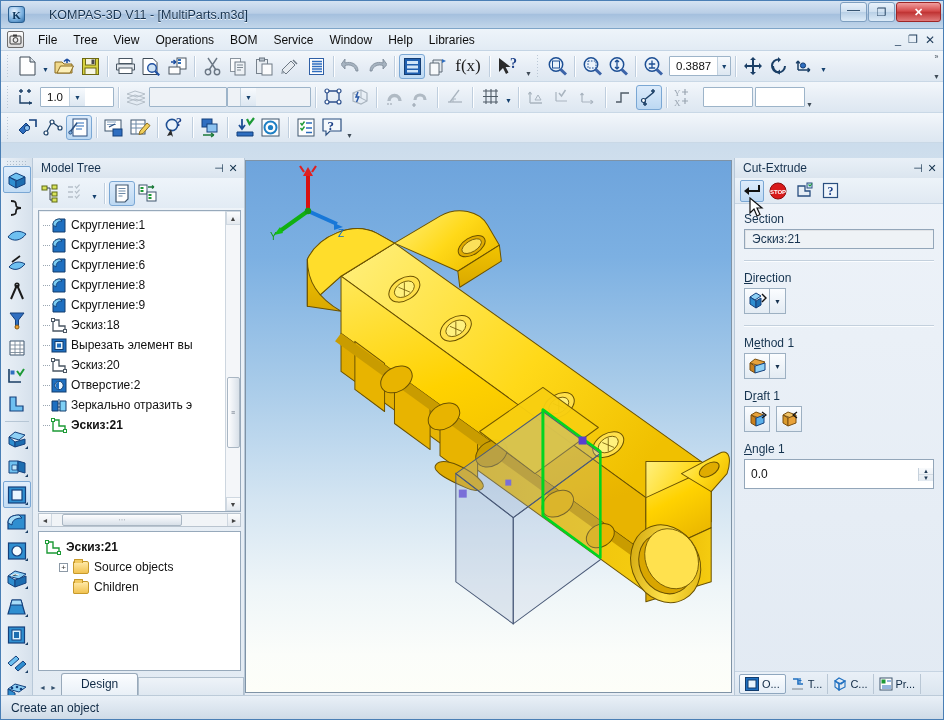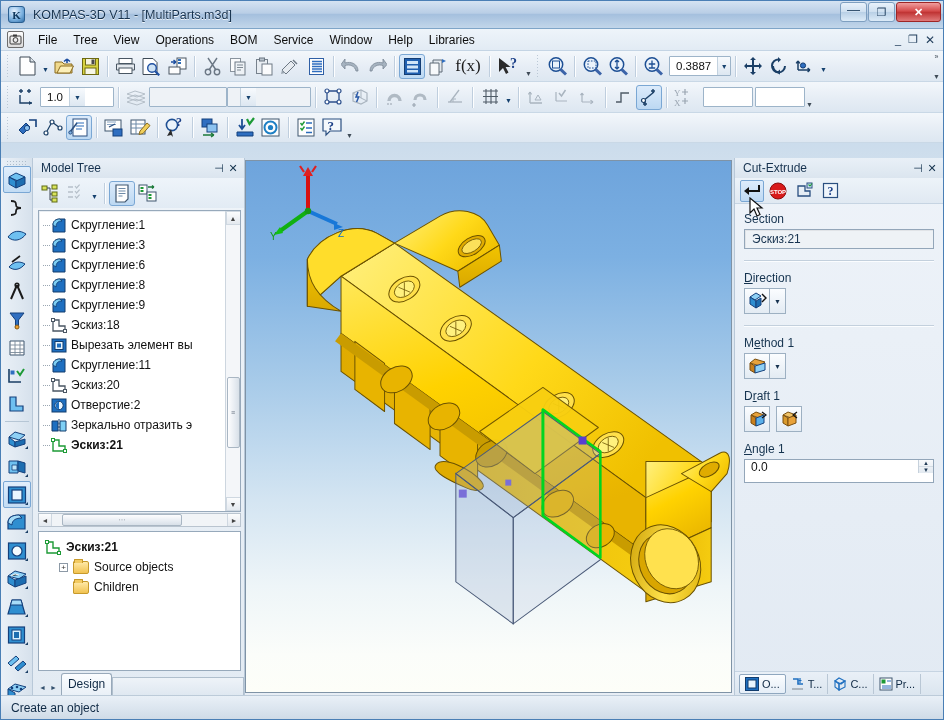--- a/index.html
+++ b/index.html
@@ -31,21 +31,21 @@
   .app-logo{
     width:17px;height:17px;border-radius:3px;
     background:radial-gradient(circle at 35% 30%, #eaf4ff 0%, #7fb4e2 55%, #2f6ea8 100%);
     border:1px solid #2b5f91;
     display:flex;align-items:center;justify-content:center;
     color:#123b60;font-size:11px;font-weight:bold;
     font-family:"Liberation Serif", serif;
     flex:none;
   }
   #title-text{
-    margin-left:8px;
+    margin-left:24px;
     font-size:12.5px;
     color:#16324f;
     text-shadow:0 1px 0 rgba(255,255,255,.85);
     white-space:nowrap;
   }
   .wincontrols{ position:absolute; right:2px; top:1px; display:flex; gap:1px; }
   .wbtn{
     width:27px;height:20px;
     border:1px solid #7e9fc0;
     border-radius:3px;
@@ -288,21 +288,21 @@
     content:"";position:absolute;left:0;top:-3px;width:7px;height:3px;
     background:#f3cb63;border:1px solid #c79a2c;border-bottom:none;border-radius:1px 1px 0 0;
   }
   .tabstrip{
     height:22px;flex:none;display:flex;align-items:flex-end;
     padding-left:4px;margin-top:2px;
   }
   .tabstrip .navs{ display:flex;align-items:center;gap:4px;padding:0 4px 4px 2px;
                    font-size:7px;color:#33506d; }
   .doc-tab{
-    padding:3px 6px 4px;
+    padding:3px 19px 4px;
     font-size:12px;color:#102a45;
     border:1px solid #98a9ba;border-bottom:none;
     border-radius:3px 3px 0 0;
     background:linear-gradient(180deg,#fbfdff,#e9f0f7);
   }
   .tabstrip .tabfill{
     flex:1;height:18px;border:1px solid #b0bfcd;border-bottom:none;
     background:linear-gradient(180deg,#eef3f8,#dfe8f1);
   }
 
@@ -349,22 +349,22 @@
   .plabel:first-child{ margin-top:0; }
   .plabel .u{ text-decoration:underline; }
   .pinput{
     height:20px;border:1px solid #93a6b9;
     background:#eef2f6;
     display:flex;align-items:center;padding:0 7px;
     font-size:12px;color:#16324f;
     box-shadow:inset 1px 1px 0 rgba(0,0,0,.06);
   }
   .pspin{
-    height:24px;border:1px solid #93a6b9;background:#fff;
-    display:flex;align-items:flex-start;
+    height:30px;border:1px solid #93a6b9;background:#fff;
+    display:flex;align-items:center;
   }
   .pspin .v{ flex:1;display:flex;align-items:center;padding:0 6px;font-size:12px;color:#111; }
   .pspin .sp{
     width:15px;border-left:1px solid #c6d1dc;
     display:flex;flex-direction:column;
     background:linear-gradient(180deg,#f8fafc,#e2e9f0);
   }
   .pspin .sp span{ flex:1;display:flex;align-items:center;justify-content:center;font-size:6px;color:#203a55; }
   .pspin .sp span:first-child{ border-bottom:1px solid #d4dce4; }
   .prow{ display:flex;gap:6px;align-items:center; }
@@ -1156,28 +1156,20 @@
           <div class="tnode">
             <span class="dashes"></span>
             <svg class="icon16" viewBox="0 0 16 15">
               <rect x="1" y="1" width="14" height="13" fill="#1e6fc0" stroke="#123c6d" stroke-width="1"></rect>
               <rect x="4" y="3.5" width="8" height="8" fill="#eaf6ff" stroke="#123c6d" stroke-width="1"></rect>
               <rect x="6" y="5.5" width="4" height="4" fill="#1e6fc0"></rect>
             </svg>
             <span class="tlabel">Вырезать элемент вы</span>
           </div>
 
-          <div class="tnode">
-            <span class="dashes"></span>
-            <svg class="icon16" viewBox="0 0 16 15">
-              <path d="M2 14 v-7 C2 3 5 1 9 1 h5 v13 z" fill="#1e6fc0" stroke="#123c6d" stroke-width="1"></path>
-              <path d="M2 7 C2 3 5 1 9 1 l2 2 C7 3 5 5 5 9 z" fill="#7fd0f5" stroke="#123c6d" stroke-width=".8"></path>
-            </svg>
-            <span class="tlabel">Скругление:11</span>
-          </div>
 
           <div class="tnode">
             <span class="dashes"></span>
             <svg class="icon16" viewBox="0 0 16 15">
               <path d="M2 2 h6 v6 h6 v5 h-12 z" fill="none" stroke="#4a5663" stroke-width="1.3"></path>
               <rect x="0.5" y="0.5" width="3" height="3" fill="#fff" stroke="#4a5663" stroke-width="1"></rect>
               <rect x="12.5" y="11.5" width="3" height="3" fill="#fff" stroke="#4a5663" stroke-width="1"></rect>
             </svg>
             <span class="tlabel">Эскиз:20</span>
           </div>

